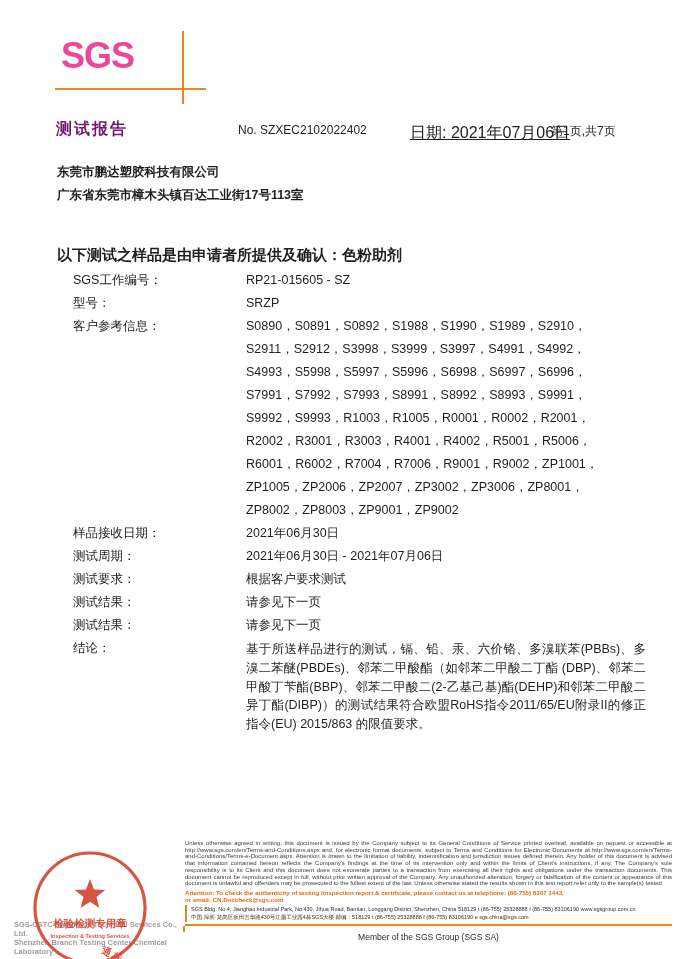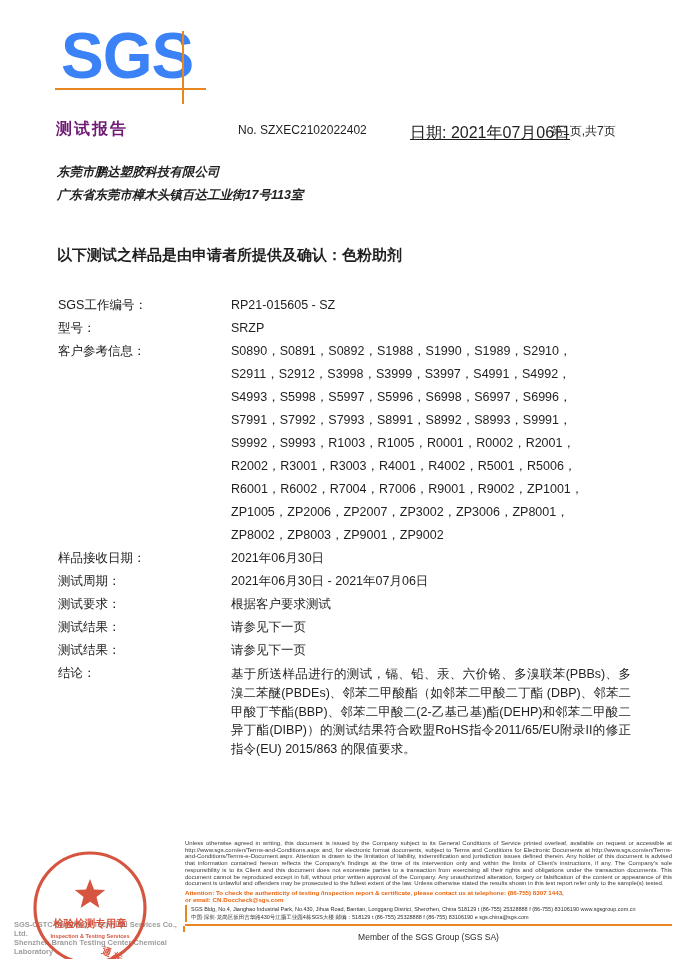--- a/index.html
+++ b/index.html
@@ -3,36 +3,36 @@
 <meta charset="utf-8">
 <style>
   html,body{margin:0;padding:0;background:#e9e9e9;}
   .page{
     position:relative;width:677px;height:959px;margin:0 auto;background:#ffffff;
     font-family:"Liberation Sans","DejaVu Sans",sans-serif;color:#1f1f1f;overflow:hidden;
   }
   
   .logo-wrap{position:absolute;left:55px;top:24px;width:165px;height:82px;}
   .logo-text{
-    position:absolute;left:6px;top:2px;font-size:64px;line-height:60px;font-weight:bold;
-    color:#3b82f6;letter-spacing:-1px;
+    position:absolute;left:6px;top:2px;font-size:36px;line-height:60px;font-weight:bold;
+    color:#ec4899;letter-spacing:-1px;
   }
   .logo-hline{position:absolute;left:0;top:64px;width:151px;height:2px;background:#e8861f;}
   .logo-vline{position:absolute;left:127px;top:7px;width:2px;height:73px;background:#e8861f;}
   
   .report-title{position:absolute;left:56px;top:119px;font-size:16px;font-weight:bold;letter-spacing:2px;color:#701a75;}
   .report-no{position:absolute;left:238px;top:123px;font-size:12px;}
   .report-date{position:absolute;left:410px;top:123px;font-size:16px;text-decoration:underline;}
   .report-page{position:absolute;left:551px;top:123px;font-size:12px;}
   
-  .applicant{position:absolute;left:57px;top:161px;font-size:12.5px;font-weight:bold;line-height:23px;font-style:italic;}
+  .applicant{position:absolute;left:57px;top:161px;font-size:12.5px;font-weight:bold;line-height:23px;}
   
   .statement{position:absolute;left:57px;top:246px;font-size:15px;font-weight:bold;}
   
-  .fields{position:absolute;left:58px;top:269px;width:578px;margin-top:25px;}
+  .fields{position:absolute;left:73px;top:269px;width:578px;}
   .frow{display:flex;font-size:12.5px;line-height:23px;}
   .flabel{flex:none;width:173px;color:#1c1c1c;}
   .fvalue{flex:1;}
   .ref-line{line-height:23px;}
   .conclusion-value{flex:none;width:400px;line-height:18.8px;padding-top:3px;text-align:justify;}
   
   .footer{position:absolute;left:0;top:836px;width:677px;height:123px;}
   .stamp{position:absolute;left:30px;top:12px;width:120px;height:120px;opacity:.9;z-index:2;}
   .lab-lines{
     position:absolute;left:14px;top:84px;width:176px;z-index:1;

